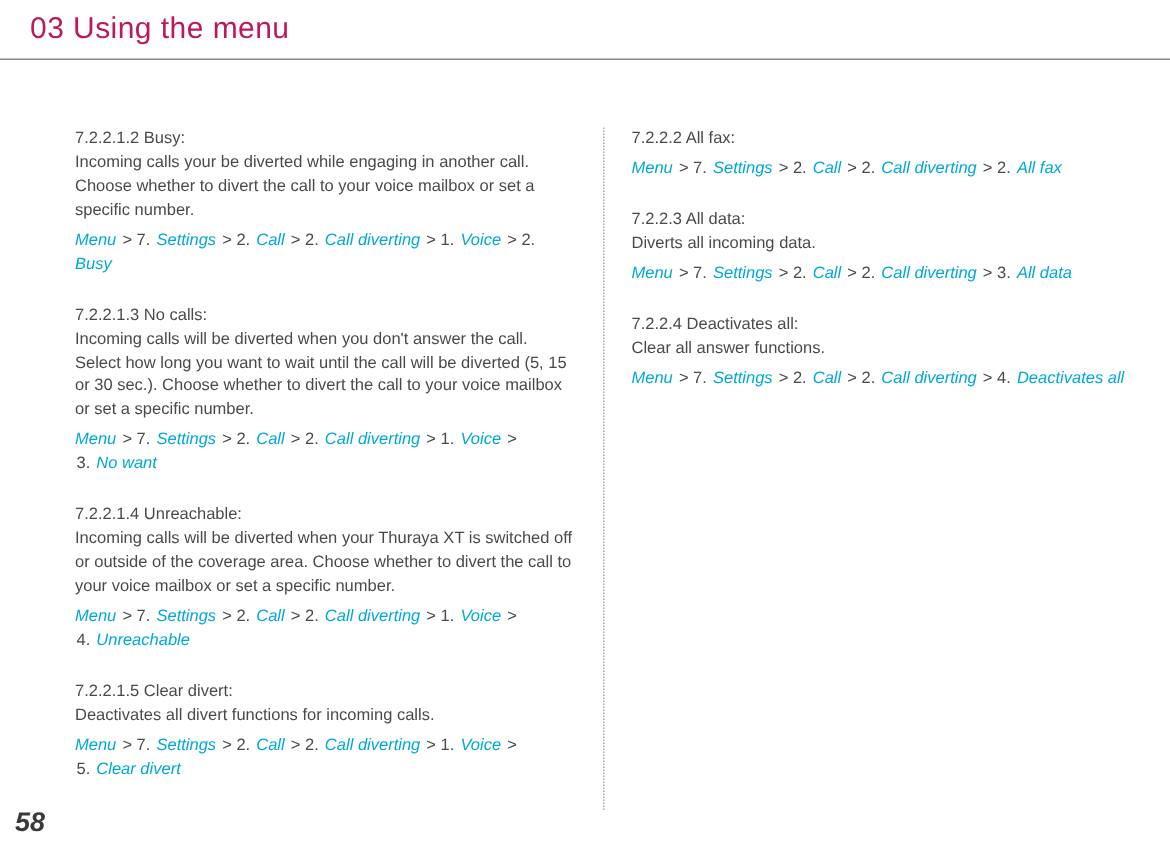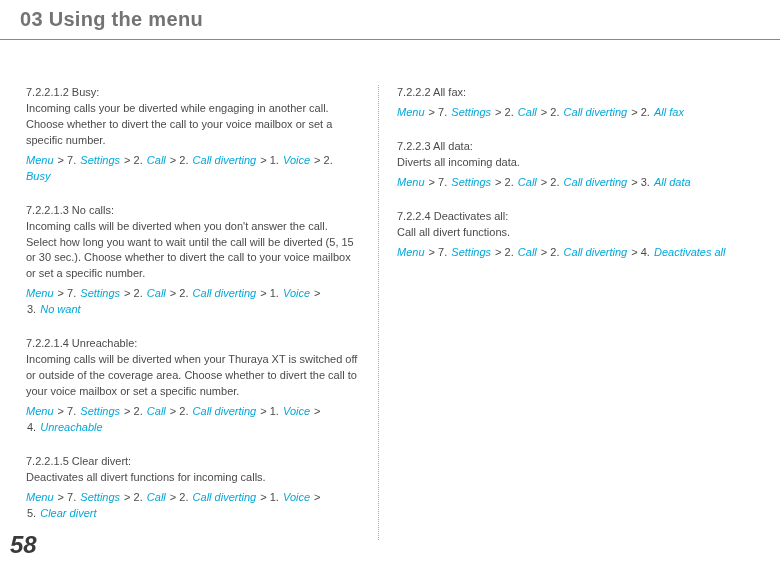--- a/index.html
+++ b/index.html
@@ -10,22 +10,22 @@
     body {
       width: 780px;
       height: 569px;
       background: #fff;
       font-family: Arial, Helvetica, sans-serif;
       position: relative;
       overflow: hidden;
     }
     .chapter-title {
       font-size: 20px;
-      font-weight: 700;
-      color: #737373;
+      font-weight: 400;
+      color: #be185d;
       padding: 8px 0 0 20px;
       letter-spacing: 0.3px;
     }
     .title-rule {
       margin-top: 8px;
       border: none;
       border-top: 1px solid #888;
       width: 100%;
     }
     .columns {
@@ -34,20 +34,21 @@
       gap: 0;
     }
     .col {
       font-size: 11px;
       line-height: 1.45;
       color: #4a4a4a;
     }
     .col-left {
       width: 352px;
       padding-right: 18px;
+      margin-left: 24px;
     }
     .col-right {
       width: 360px;
       padding-left: 18px;
       border-left: 1px dotted #aaa;
     }
     .section {
       margin-bottom: 18px;
     }
     .sec-heading {
@@ -66,21 +67,21 @@
       font-style: italic;
     }
     .gt {
       color: #4a4a4a;
       padding: 0 1px;
     }
     .page-num {
       position: absolute;
       left: 10px;
       bottom: 10px;
-      font-size: 24px;
+      font-size: 18px;
       font-weight: bold;
       font-style: italic;
       color: #3a3a3a;
     }
   </style>
 </head>
 <body>
 
 <div class="chapter-title">03 Using the menu</div>
 <hr class="title-rule">
@@ -125,20 +126,20 @@
     </div>
 
     <div class="section">
       <div class="sec-heading">7.2.2.3  All data:</div>
       <div class="sec-text">Diverts all incoming data.</div>
       <div class="path"><span class="menu-step">Menu</span><span class="gt"> &gt; 7. </span><span class="menu-step">Settings</span><span class="gt"> &gt; 2. </span><span class="menu-step">Call</span><span class="gt"> &gt; 2. </span><span class="menu-step">Call diverting</span><span class="gt"> &gt; 3. </span><span class="menu-step">All data</span></div>
     </div>
 
     <div class="section">
       <div class="sec-heading">7.2.2.4  Deactivates all:</div>
-      <div class="sec-text">Call all divert functions.</div>
+      <div class="sec-text">Clear all answer functions.</div>
       <div class="path"><span class="menu-step">Menu</span><span class="gt"> &gt; 7. </span><span class="menu-step">Settings</span><span class="gt"> &gt; 2. </span><span class="menu-step">Call</span><span class="gt"> &gt; 2. </span><span class="menu-step">Call diverting</span><span class="gt"> &gt; 4. </span><span class="menu-step">Deactivates all</span></div>
     </div>
 
   </div>
 </div>
 
 <div class="page-num">58</div>
 
 </body></html>

